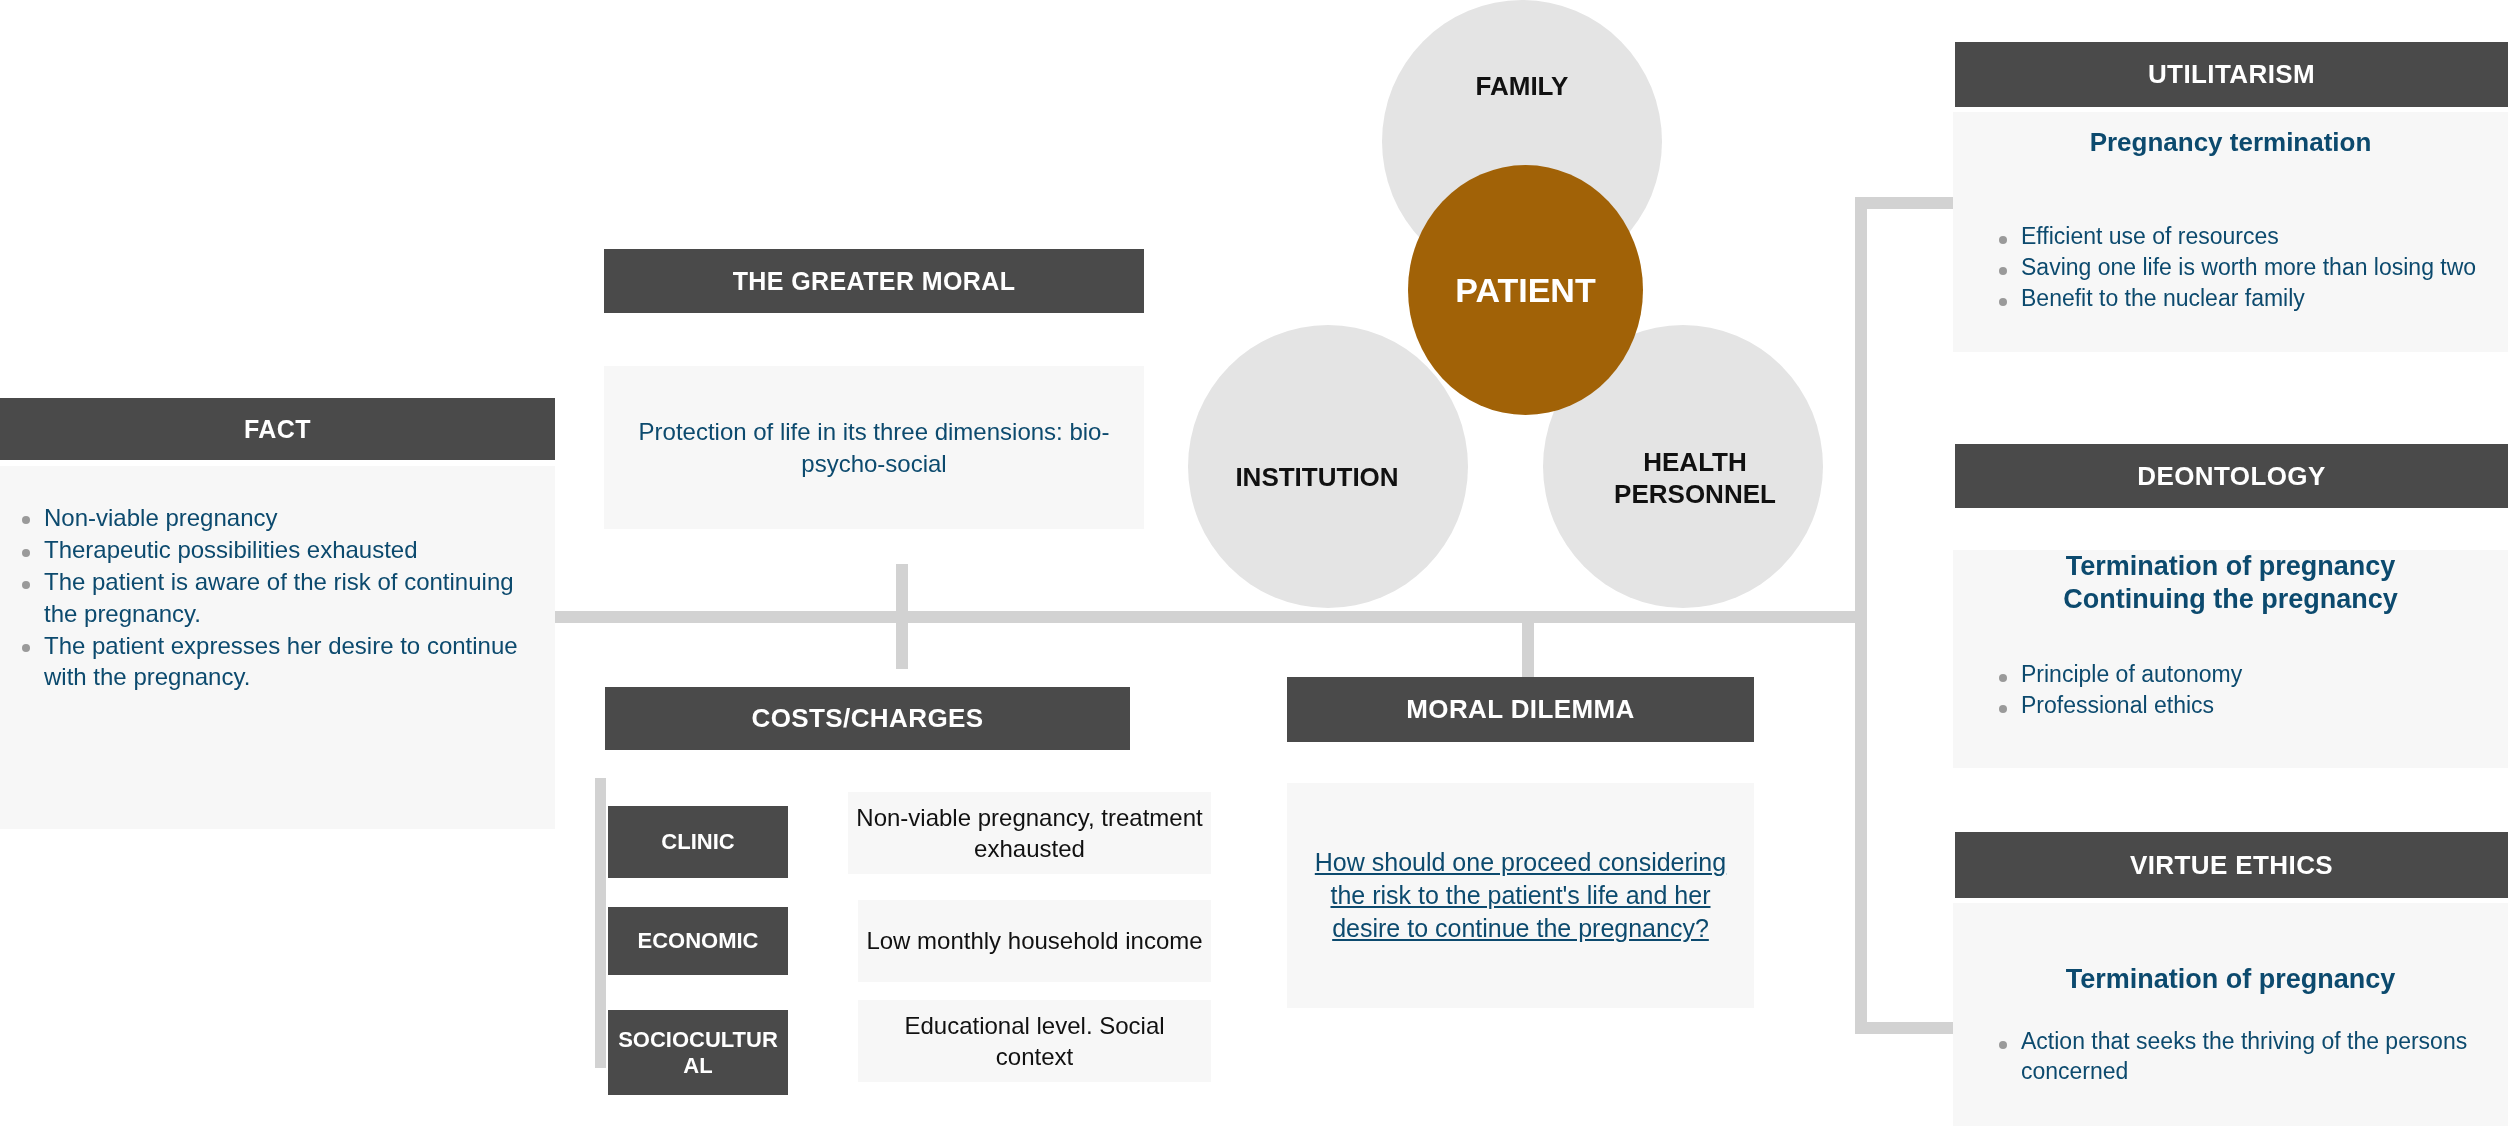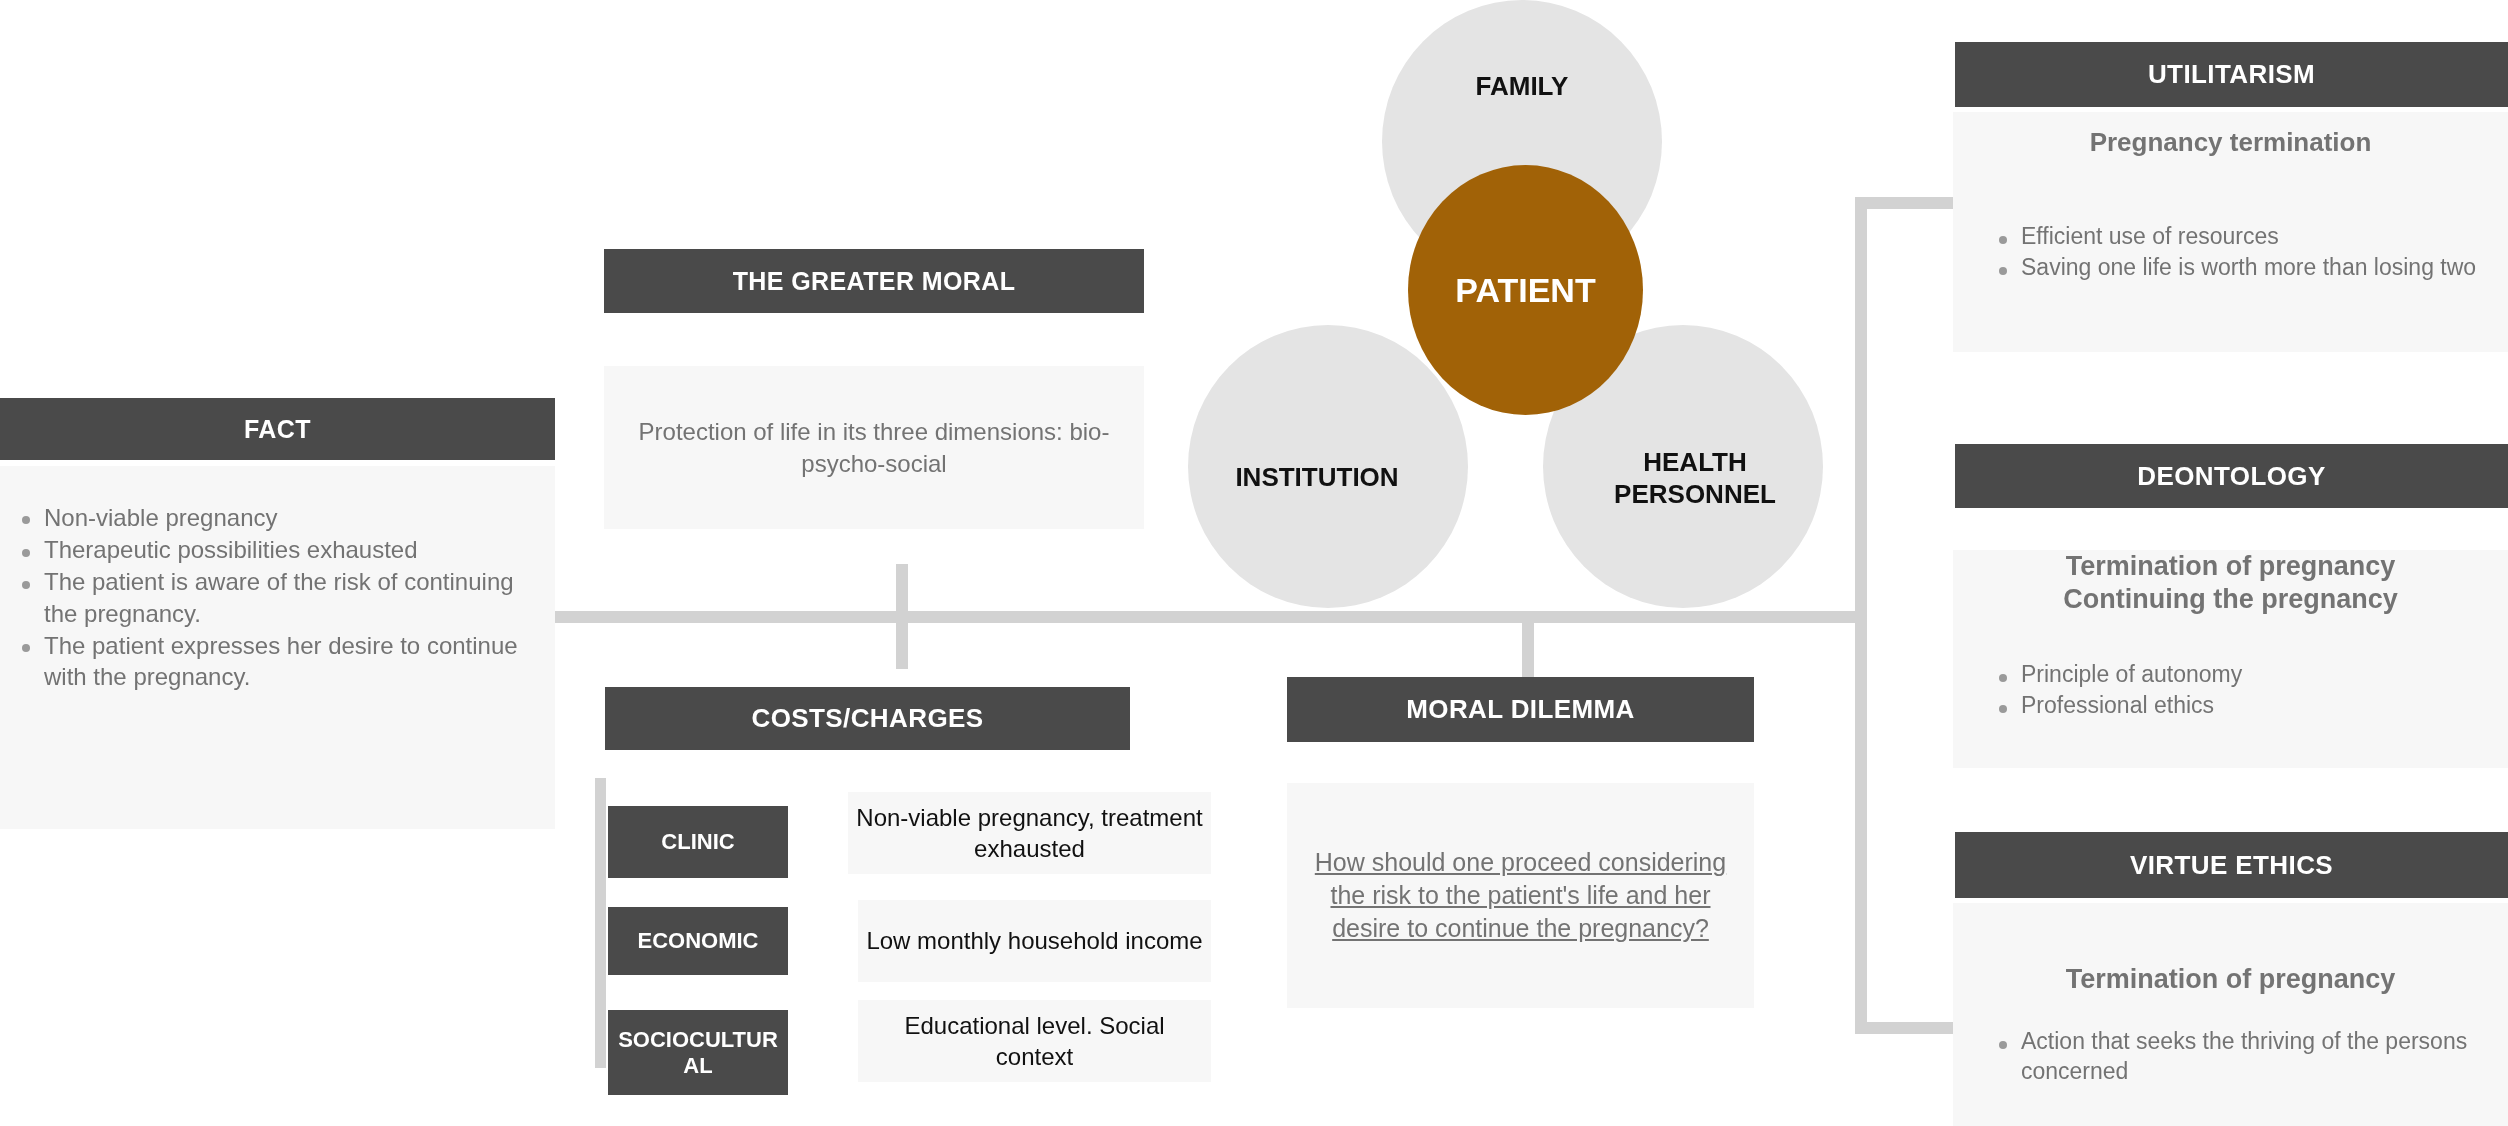--- a/index.html
+++ b/index.html
@@ -28,21 +28,21 @@
     display: flex;
     align-items: center;
     justify-content: center;
     text-align: center;
     letter-spacing: 0.4px;
     box-sizing: border-box;
   }
   .card-body {
     position: absolute;
     background: #f7f7f7;
-    color: #737373;
+    color: #0c4a6e;
     box-sizing: border-box;
   }
   .body-center {
     display: flex;
     align-items: center;
     justify-content: center;
     text-align: center;
     line-height: 1.32;
   }
   .bold-lead {
@@ -212,20 +212,21 @@
   <div class="card-header" style="left:1955px; top:42px; width:553px; height:65px; font-size:26px;">
     <span>UTILITARISM</span>
   </div>
   <div class="card-body" style="left:1953px; top:112px; width:555px; height:140px; padding:0;">
     <div class="bold-lead" style="font-size:26px; padding:15px 12px 0 12px;">Pregnancy termination</div>
   </div>
   <div class="card-body" style="left:1953px; top:212px; width:555px; height:140px; padding:10px 18px 0 38px;">
     <ul class="bullets" style="font-size:23px;">
       <li><span>Efficient use of resources</span></li>
       <li><span>Saving one life is worth more than losing two</span></li>
+      <li><span>Benefit to the nuclear family</span></li>
     </ul>
   </div>
 
   <div class="card-header" style="left:1955px; top:444px; width:553px; height:64px; font-size:26px;">
     <span>DEONTOLOGY</span>
   </div>
   <div class="card-body" style="left:1953px; top:550px; width:555px; height:110px; padding:0;">
     <div class="bold-lead" style="font-size:27px; padding:0px 12px 0 12px; white-space:pre-line;"><span>Termination of pregnancy
 Continuing the pregnancy</span></div>
   </div>

